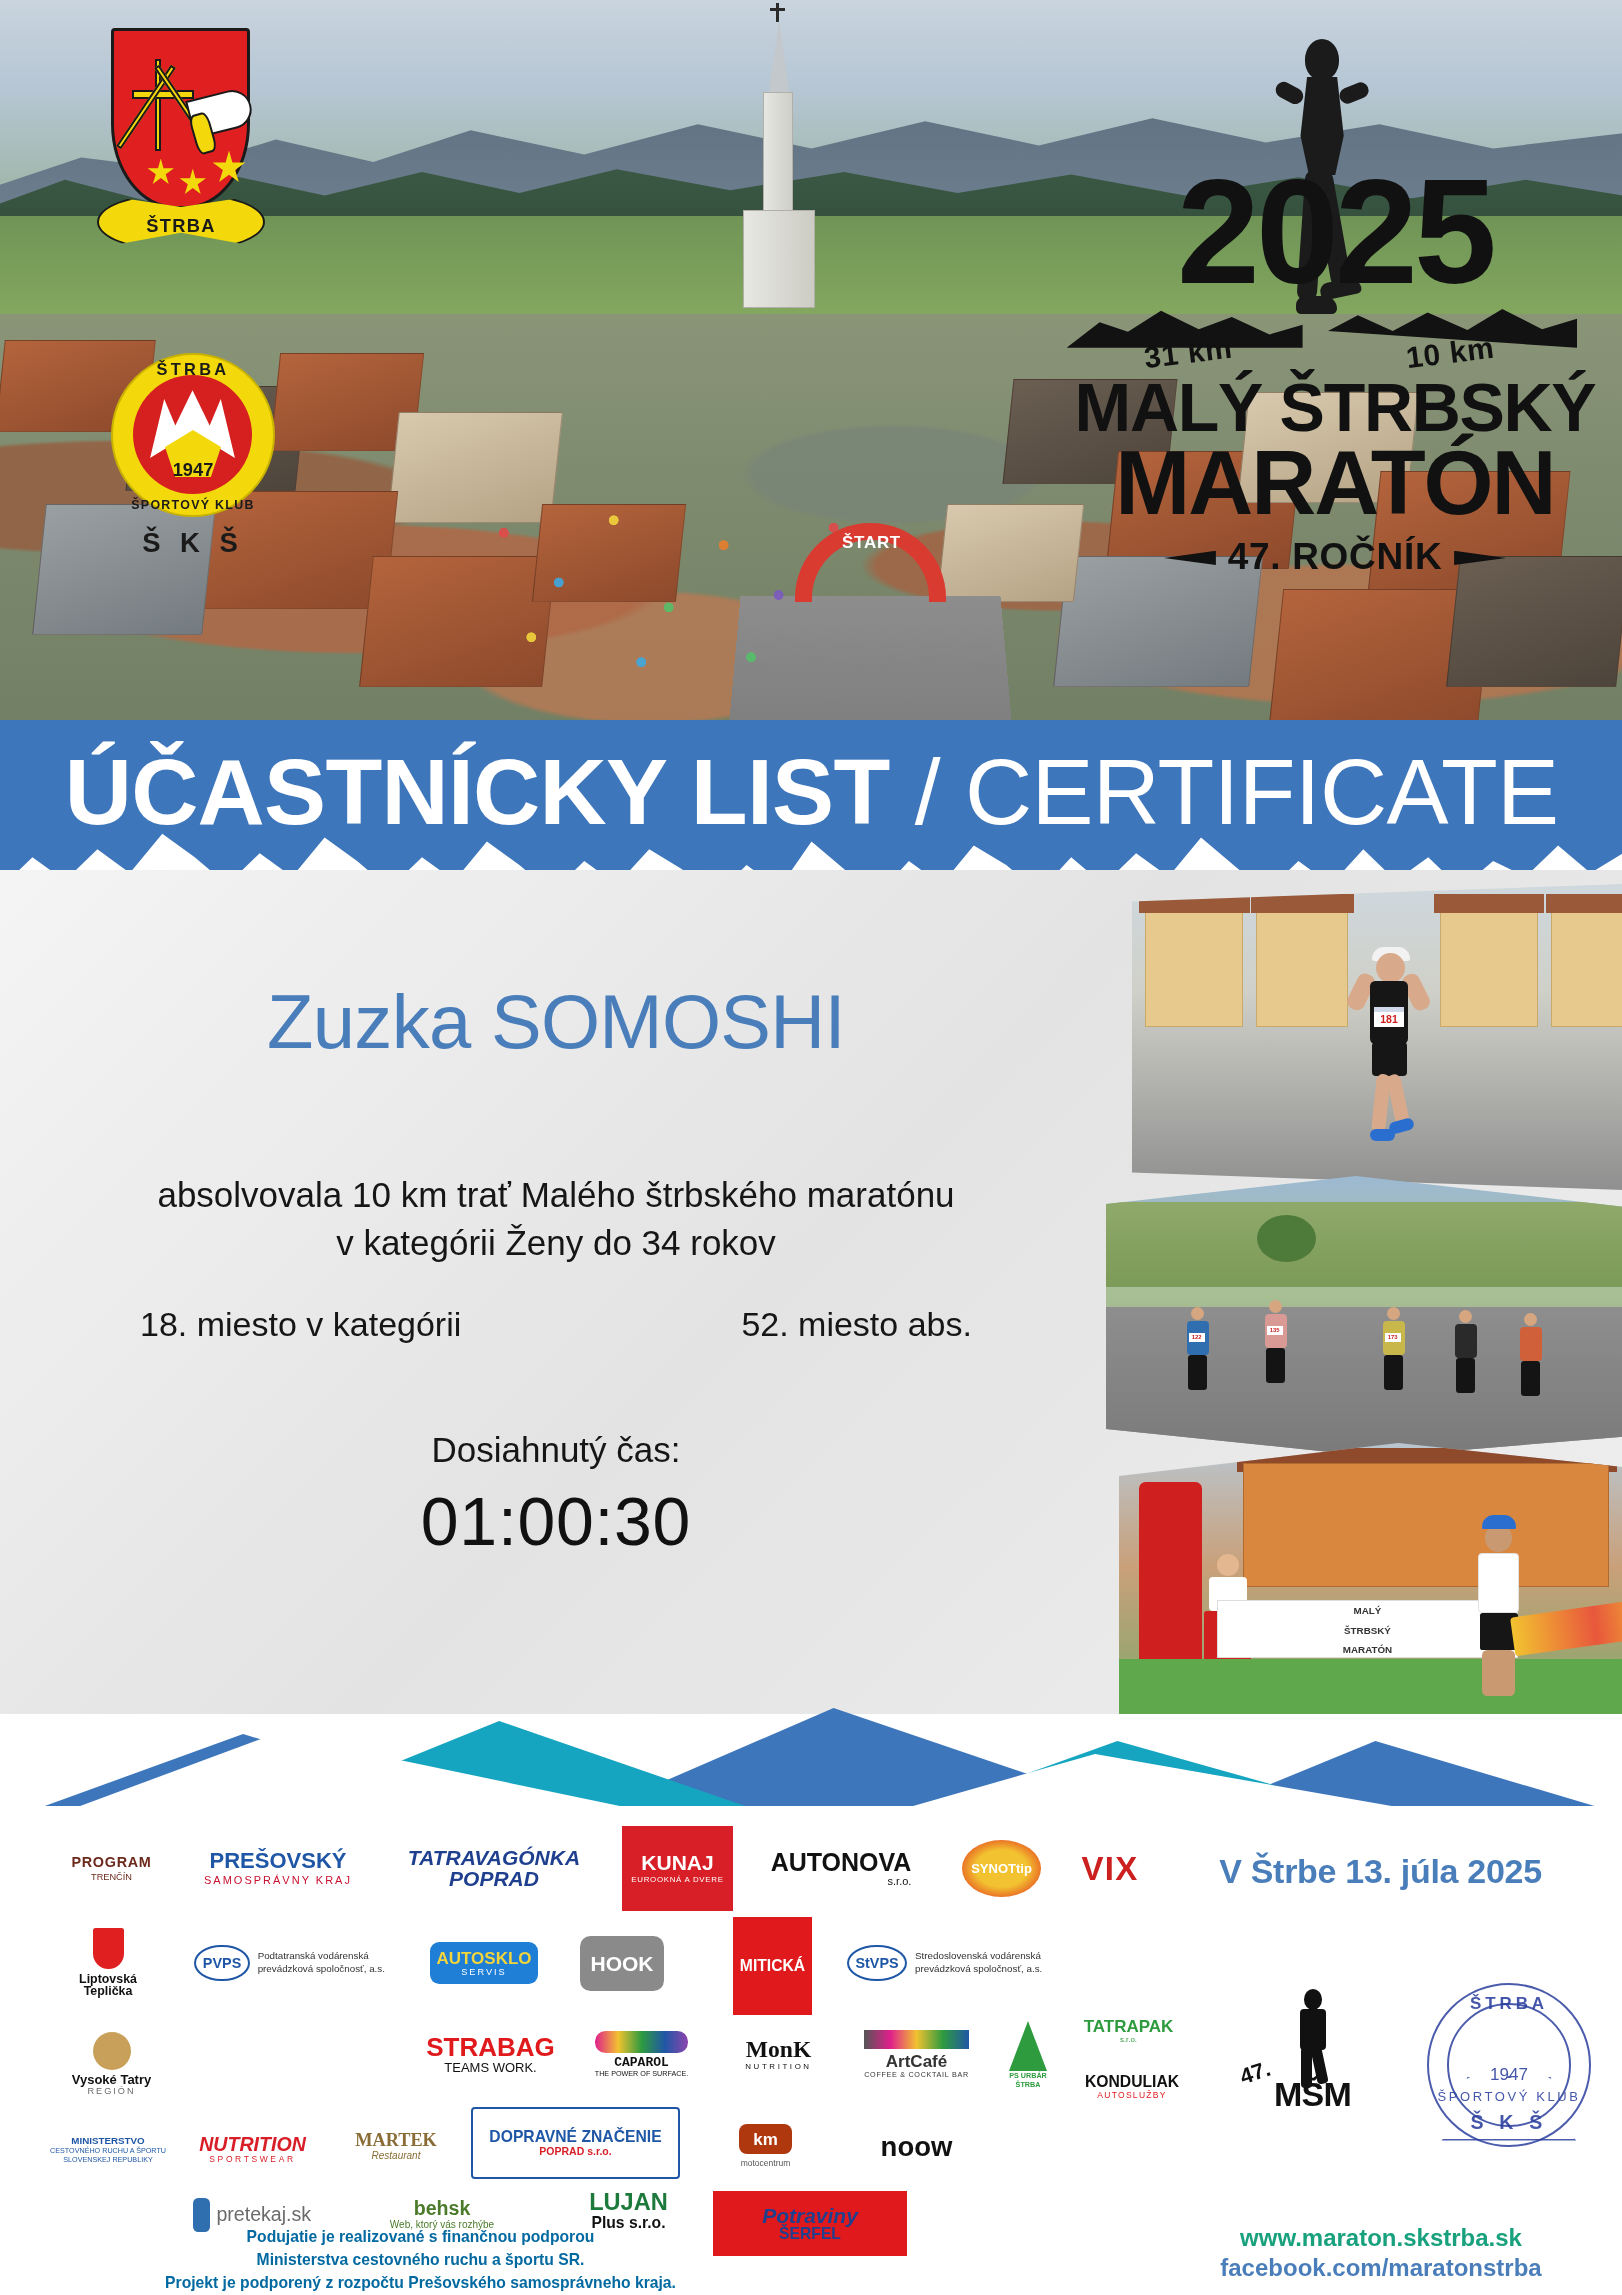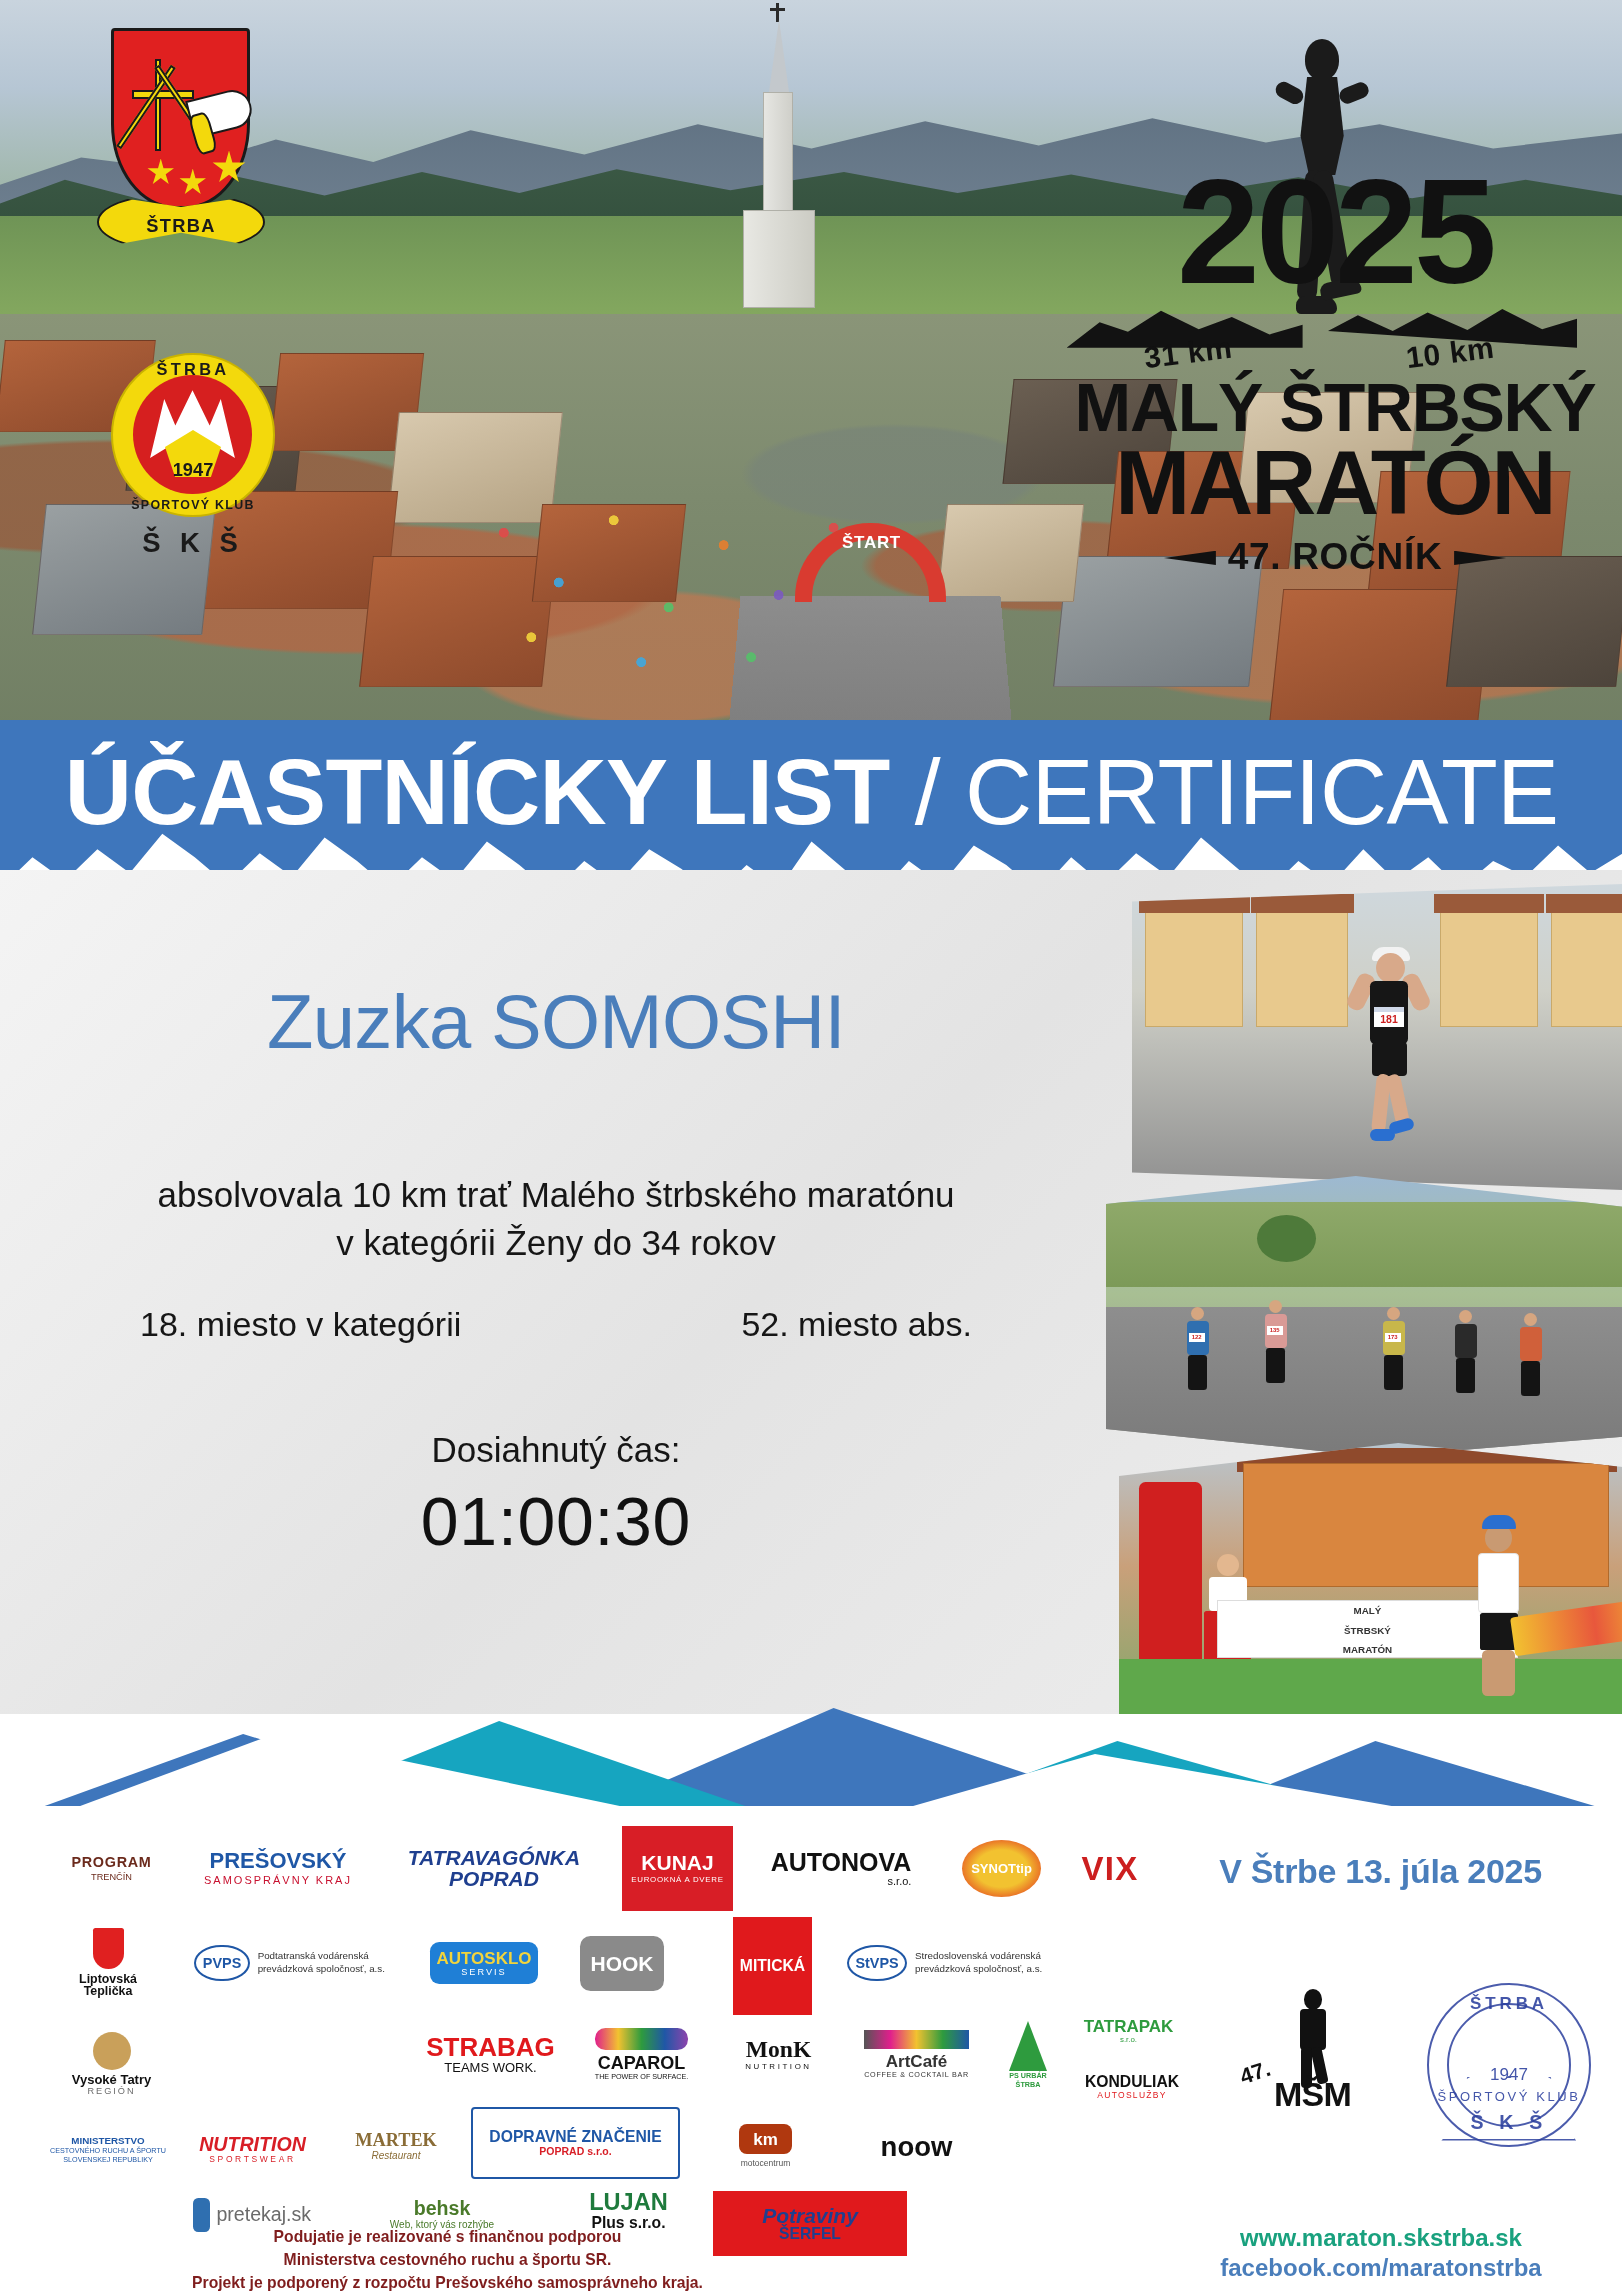--- a/index.html
+++ b/index.html
@@ -441,22 +441,22 @@
   .stamp-top{ position:absolute; left:0; right:0; top:10.5px; text-align:center;
               font-size:17px; font-weight:bold; color:#2b3f9e; letter-spacing:3.9px; opacity:.88;}
   .stamp-year{ position:absolute; left:0; right:0; top:82px; text-align:center;
               font-size:17px; color:#2b3f9e; opacity:.88;}
   .stamp-mid{ position:absolute; left:0; right:0; top:106px; text-align:center;
               font-size:13px; color:#2b3f9e; letter-spacing:2.6px; opacity:.88;}
   .stamp-bot{ position:absolute; left:0; right:0; top:128px; text-align:center;
               font-size:19.6px; font-weight:bold; color:#2b3f9e; letter-spacing:5.2px; opacity:.88;}
 
   .disclaimer{
-    position:absolute; left:55px; top:420px; width:785px; text-align:center;
-    font-size:15.7px; font-weight:bold; color:#7f1d1d; line-height:1.45;
+    position:absolute; left:28px; top:420px; width:785px; text-align:center;
+    font-size:15.7px; font-weight:bold; color:#0369a1; line-height:1.45;
   }
   .links{
     position:absolute; left:1152px; top:417px; width:458px; text-align:center;
     line-height:1.25;
   }
   .links .w{ font-size:24px; font-weight:bold; color:#19A17E; }
   .links .f{ font-size:24px; font-weight:bold; color:#4A7EBB; }
 </style>
 </head>
 <body>
@@ -765,21 +765,21 @@
     </div>
     <div class="slot" style="left:366px;top:196px;width:157px;height:79px;">
       <div>
         <div class="lg" style="font-size:26px;color:#E0191C;">STRABAG</div>
         <div style="font-size:13px;color:#111;">TEAMS WORK.</div>
       </div>
     </div>
     <div class="slot" style="left:530px;top:196px;width:131px;height:79px;">
       <div>
         <div style="height:22px;background:linear-gradient(90deg,#e01f8c,#f2c230,#2e9b3e,#1F57A6,#8e44ad);border-radius:10.5px;margin-bottom:3.9px;"></div>
-        <div class="lg" style="font-size:18px;color:#111;">CAPAROL</div>
+        <div class="lg" style="font-size:13px;color:#111;font-family:Liberation Mono, monospace;">CAPAROL</div>
         <div style="font-size:7.2px;color:#111;">THE POWER OF SURFACE.</div>
       </div>
     </div>
     <div class="slot" style="left:667px;top:196px;width:131px;height:79px;">
       <div>
         <div class="lg" style="font-size:23.6px;color:#111;font-family:'Liberation Serif',serif;">MonK</div>
         <div style="font-size:7.9px;color:#111;letter-spacing:2.6px;">NUTRITION</div>
       </div>
     </div>
     <div class="slot" style="left:805px;top:196px;width:131px;height:79px;">

